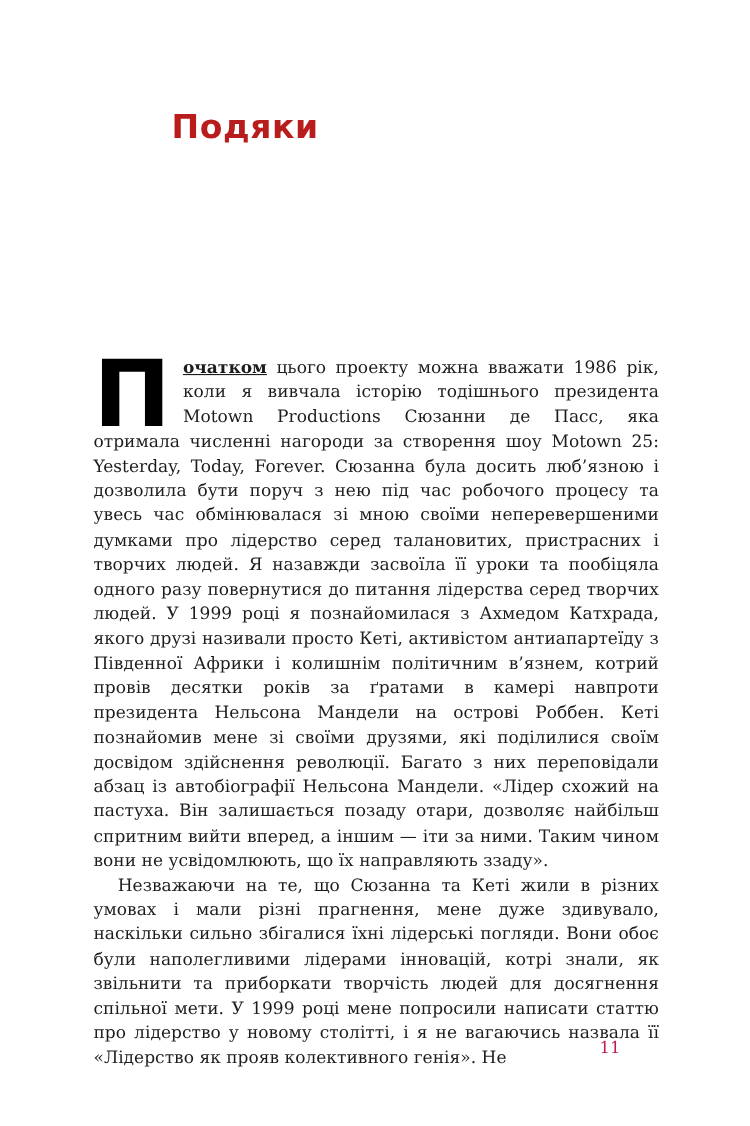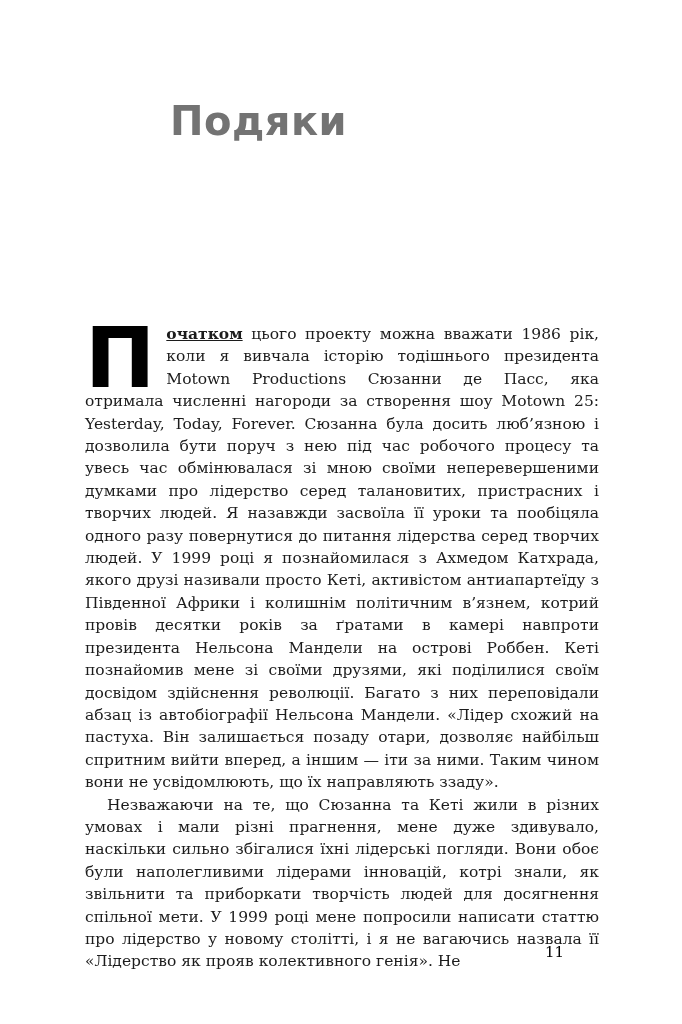--- a/index.html
+++ b/index.html
@@ -12,27 +12,27 @@
   }
   .page {
     position: relative;
     width: 682px;
     height: 1024px;
     background: #ffffff;
     overflow: hidden;
   }
   .title {
     position: absolute;
-    left: 170px;
+    left: 156px;
     top: 98px;
     font-family: "DejaVu Sans", "Liberation Sans", sans-serif;
     font-weight: bold;
-    font-size: 40px;
+    font-size: 30px;
     letter-spacing: 0.5px;
-    color: #737373;
+    color: #b91c1c;
   }
   .body-text {
     position: absolute;
     left: 85px;
     top: 323px;
     width: 514px;
     font-size: 15.5px;
     line-height: 22.4px;
     text-align: justify;
     color: #1c1c1c;
@@ -47,21 +47,21 @@
     line-height: 64px;
     margin: 3px 11px 0 0;
     color: #000000;
   }
   .lead { font-weight: bold; text-decoration: underline; }
   .page-number {
     position: absolute;
     left: 545px;
     top: 943px;
     font-size: 15px;
-    color: #000000;
+    color: #be185d;
   }
 </style>
 </head>
 <body>
 
 <div class="page">
 
   <h1 class="title">Подяки</h1>
 
   <div class="body-text">

